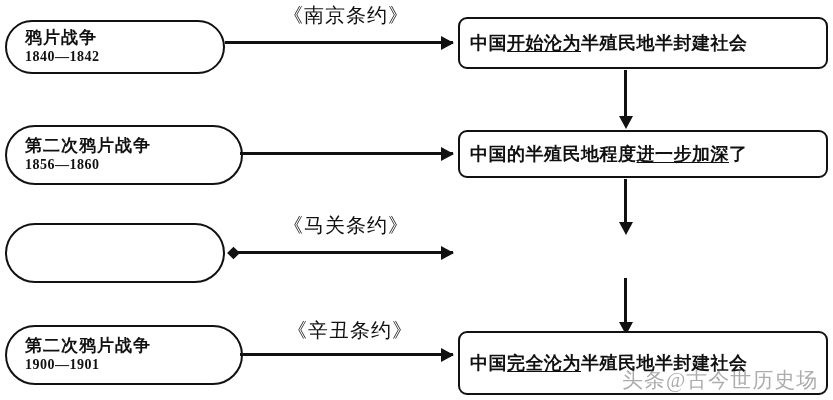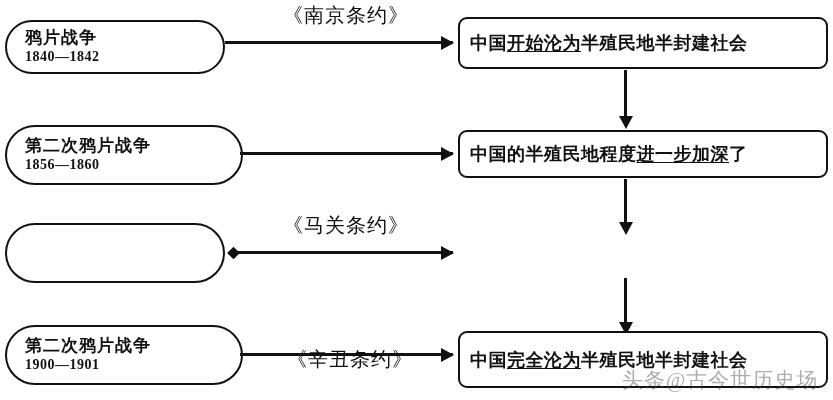--- a/index.html
+++ b/index.html
@@ -187,23 +187,23 @@
   <div class="h-arrow diamond" style="left:236px; top:251px; width:217px;"></div>
 
 
   <div class="v-arrow" style="left:624px; top:278px; height:46px;"></div>
 
   <div class="pill" style="left:5px; top:325px; width:238px; height:60px;">
     <div class="war-name">第二次鸦片战争</div>
     <div class="war-years">1900—1901</div>
   </div>
 
-  <div class="treaty-label" style="left:287px; top:317px;margin-top:29px;">《辛丑条约》</div>
+  <div class="treaty-label" style="left:287px; top:317px;">《辛丑条约》</div>
 
   <div class="h-arrow" style="left:240px; top:353px; width:213px;"></div>
 
-  <div class="result-box" style="left:458px; top:331px; width:370px; height:57px;">
+  <div class="result-box" style="left:458px; top:331px; width:370px; height:64px;">
     <div class="result-text"><span>中国</span><span class="u">完全沦为</span><span>半殖民地半封建社会</span></div>
   </div>
 
   <div class="watermark" style="left:622px; top:366px;">头条@古今世历史场</div>
 
 </div>
 
 </body></html>

